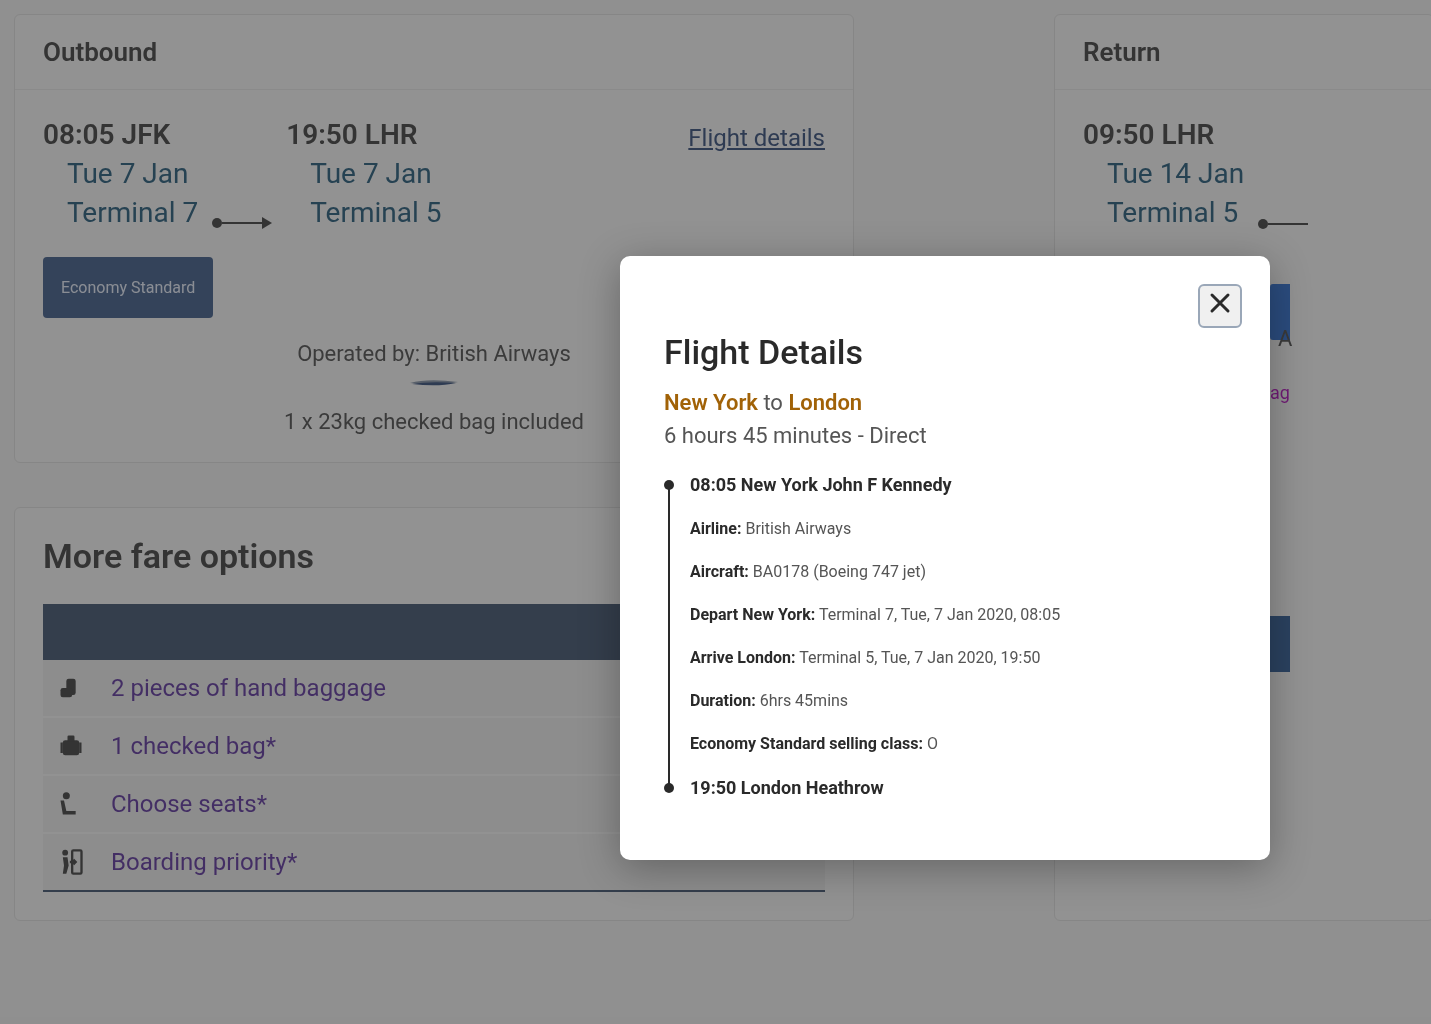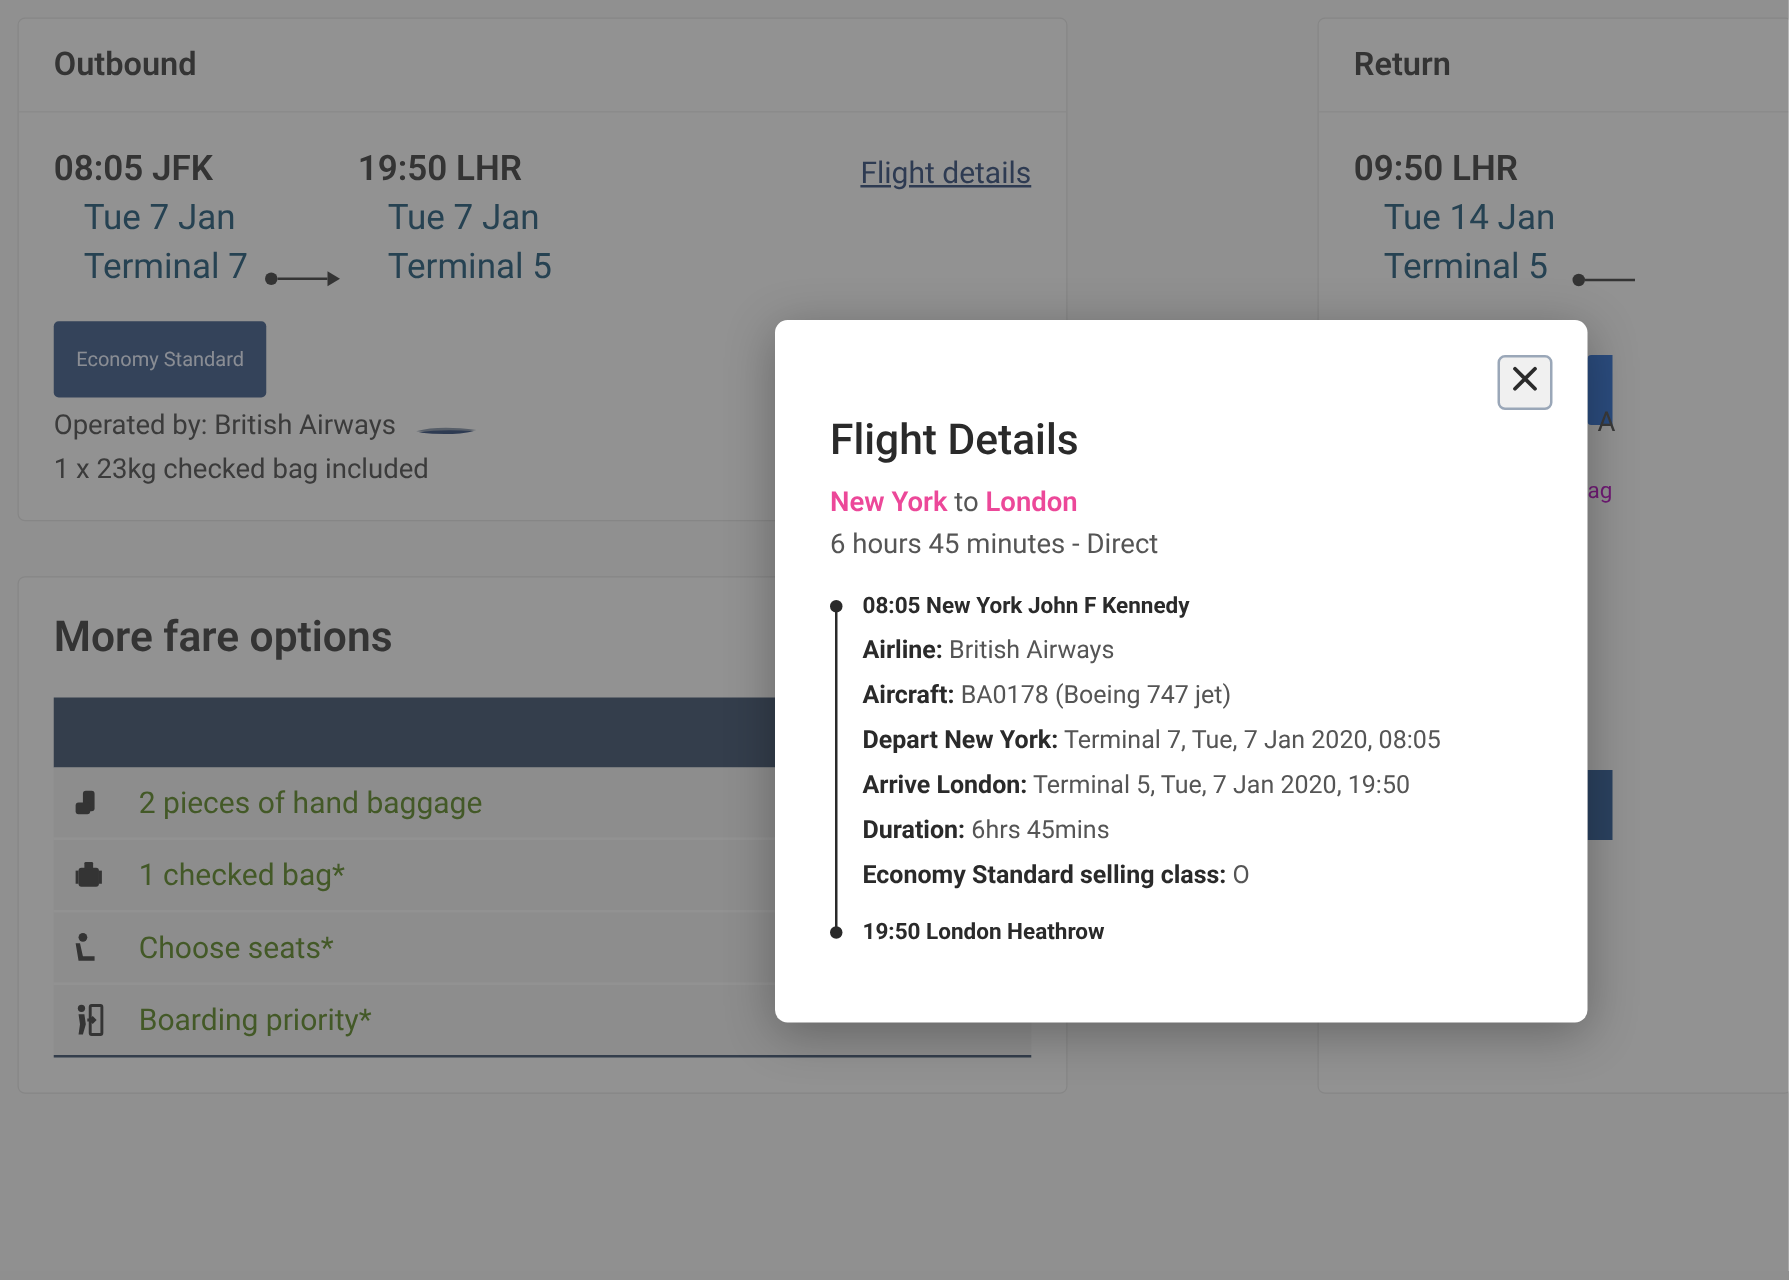--- a/index.html
+++ b/index.html
@@ -91,26 +91,27 @@
     .badge {
       display: inline-block;
       background: #2b4c7e;
       color: #e8f0ff;
       font-size: 16px;
       padding: 21px 18px;
       border-radius: 4px;
       margin-top: 28px;
     }
     .operated, .baggage {
-      margin-top: 10px;
+      margin-top: 23px;
       font-size: 22px;
       color: #3a3a3a;
       display: flex;
       align-items: center;
-      gap: 14px;
+      gap: 4px;
+      flex-direction: column;
     }
     .ba-swoosh {
       width: 52px; height: 16px;
       display: inline-block;
     }
     .fare-section {
       margin-top: 44px;
       background: #fafafa;
       border: 1px solid #e0e0e0;
       border-radius: 6px;
@@ -136,21 +137,21 @@
       background: #f0f0f0;
       border-bottom: 2px solid #fafafa;
     }
     .fare-icon {
       width: 32px; display: flex; justify-content: center;
       color: #2a2a2a;
       font-size: 24px;
     }
     .fare-text {
       font-size: 24px;
-      color: #4d7c0f;
+      color: #4c1d95;
     }
     
     .overlay {
       position: absolute;
       inset: 0;
       background: rgba(60,60,60,0.55);
     }
     .modal {
       position: absolute;
       left: 620px;
@@ -179,21 +180,21 @@
       font-weight: 500;
       color: #2a2a2a;
       margin-top: 40px;
       margin-bottom: 18px;
     }
     .modal-sub {
       font-size: 22px;
       color: #555;
       margin-bottom: 8px;
     }
-    .modal-sub b { color: #ec4899; font-weight: 600; }
+    .modal-sub b { color: #a16207; font-weight: 600; }
     .timeline {
       margin-top: 26px;
       position: relative;
       padding-left: 26px;
     }
     .tl-line {
       position: absolute;
       left: 4px; top: 10px; bottom: 10px;
       width: 2px; background: #2a2a2a;
     }
@@ -206,23 +207,23 @@
       left: -26px; top: 6px;
       width: 10px; height: 10px; border-radius: 50%;
       background: #2a2a2a;
     }
     .tl-title {
       font-size: 18px;
       font-weight: 700;
       color: #2a2a2a;
     }
     .tl-detail {
-      font-size: 20px;
+      font-size: 16px;
       color: #555;
-      margin-top: 12px;
+      margin-top: 24px;
     }
     .tl-detail b { color: #2a2a2a; font-weight: 700; }
     .tl-arrival { margin-top: 24px; }
     .return-strip {
       position: absolute;
       left: 1270px;
       top: 284px;
       width: 20px;
       height: 56px;
       background: #2b4c7e;

